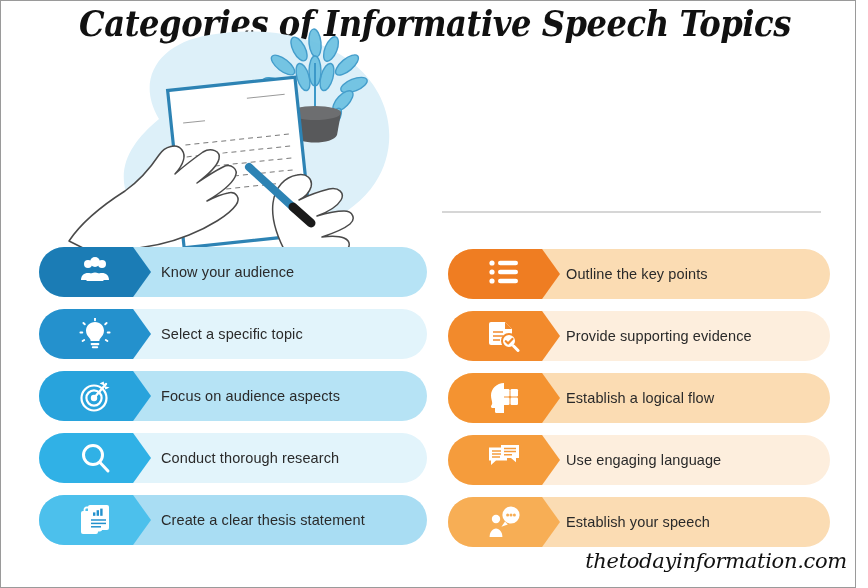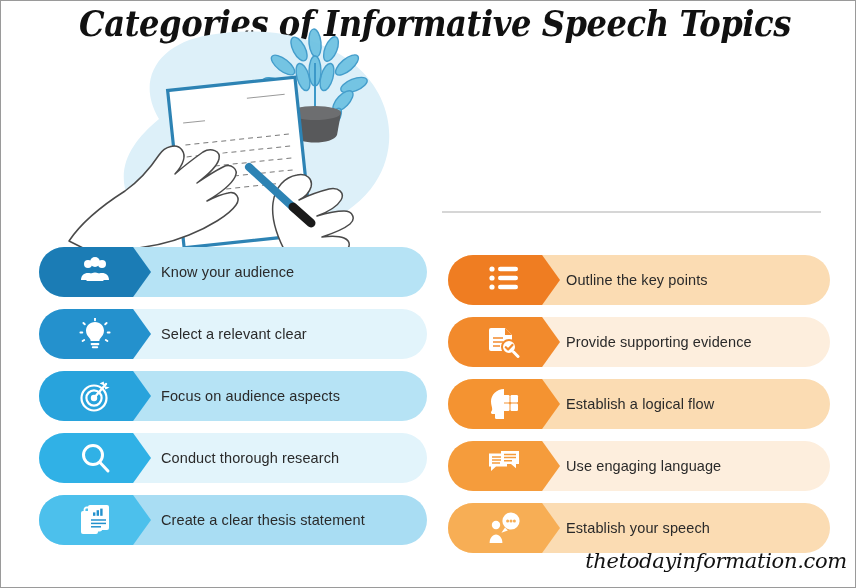--- a/index.html
+++ b/index.html
@@ -45,21 +45,21 @@
   }
   #rhead .l2{display:block;}
   #rule{
     position:absolute;left:441px;top:210px;width:379px;height:2px;
     background:#d6d6d6;
   }
 
   
   .col{position:absolute;}
   #colL{left:38px;top:246px;width:388px;}
-  #colR{left:447px;top:254px;width:382px;}
+  #colR{left:447px;top:248px;width:382px;}
 
   .row{
     position:relative;
     height:50px;
     margin-bottom:12px;
   }
   .bar{
     position:absolute;left:0;top:0;height:50px;width:100%;
     border-radius:25px;
   }
@@ -203,21 +203,21 @@
          <line x1="4.4" y1="5" x2="5.8" y2="6.3"></line>
          <line x1="27.6" y1="5" x2="26.2" y2="6.3"></line>
          <line x1="1.4" y1="14.5" x2="3.3" y2="14.5"></line>
          <line x1="30.6" y1="14.5" x2="28.7" y2="14.5"></line>
          <line x1="3.6" y1="23" x2="5.2" y2="22"></line>
          <line x1="28.4" y1="23" x2="26.8" y2="22"></line>
        </g>
             </svg>
           </span>
         </div>
-        <div class="rowlabel">Select a relevant clear</div>
+        <div class="rowlabel">Select a specific topic</div>
       </div>
       <div class="row">
         <div class="bar" style="background: rgb(182, 227, 245);"></div>
         <div class="badge" style="background: rgb(40, 163, 220);">
           <span>
             <svg width="32" height="32" viewBox="0 0 32 32" fill="#ffffff" xmlns="http://www.w3.org/2000/svg">
               <g fill="none" stroke="#ffffff" stroke-width="2.2">
          <circle cx="15" cy="18" r="12.5"></circle>
                 <circle cx="15" cy="18" r="7.6"></circle>
        </g>

